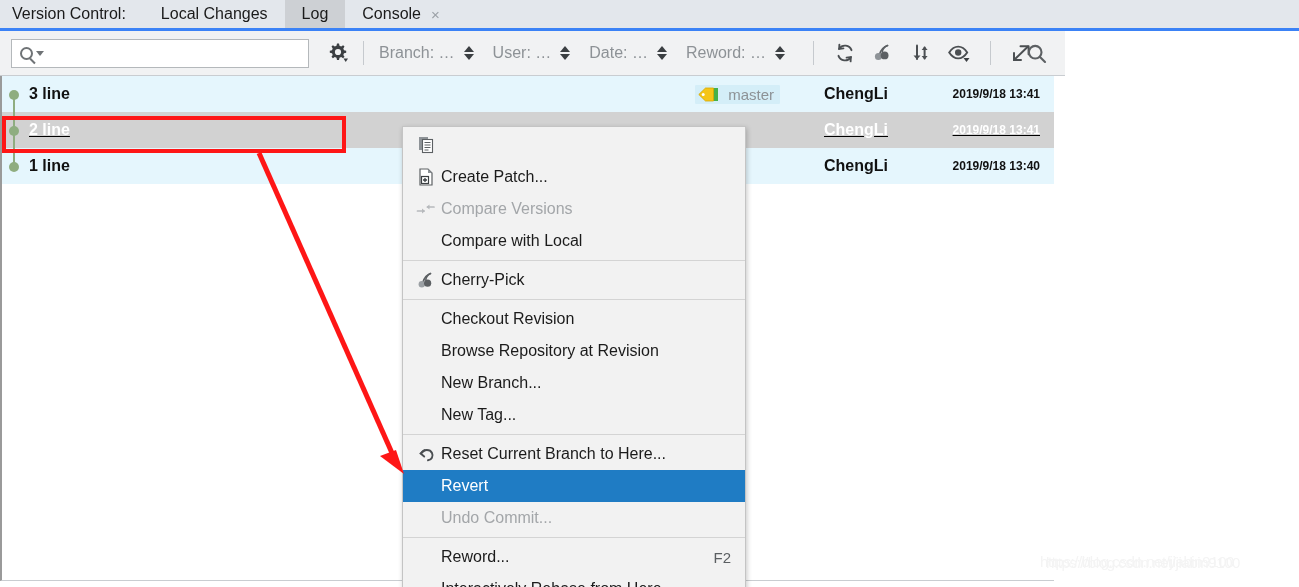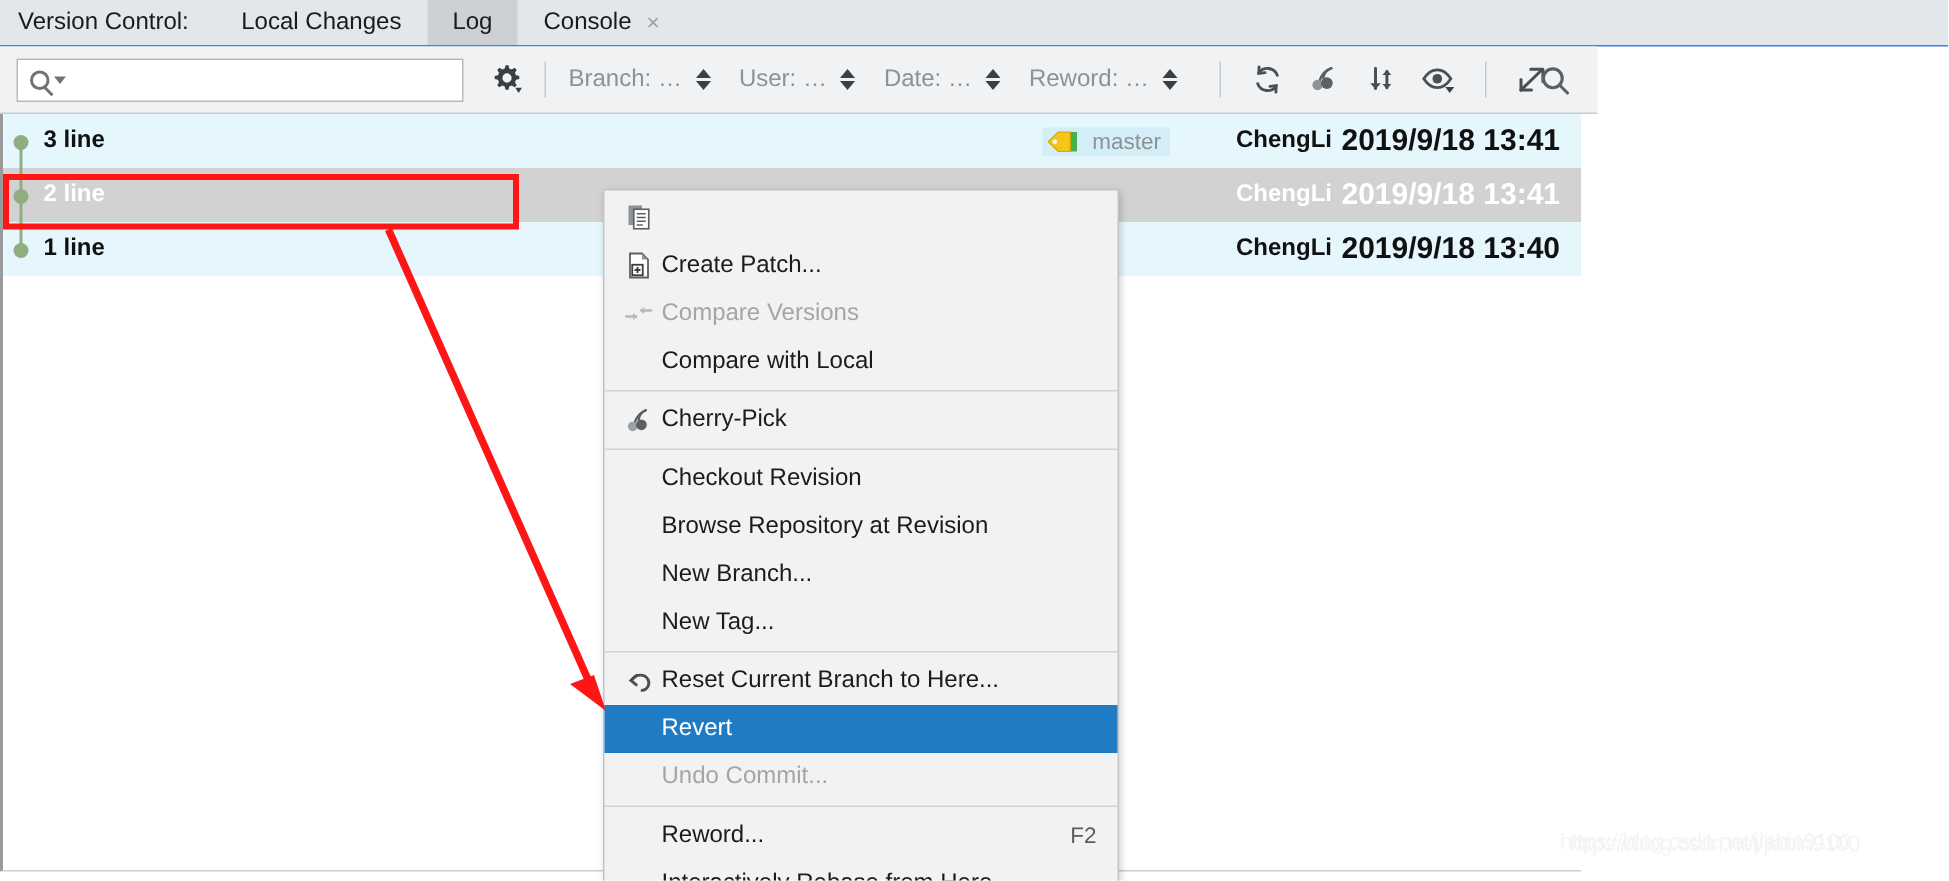--- a/index.html
+++ b/index.html
@@ -15,21 +15,21 @@
     position: relative;
   }
 
   
   .tabbar {
     position: absolute;
     left: 0; top: 0;
     width: 1299px;
     height: 31px;
     background: #e3e7ec;
-    border-bottom: 1px solid #3b82f6;
+    border-bottom: 3px solid #3b82f6;
     box-sizing: border-box;
     display: flex;
     align-items: stretch;
   }
   .vc-label {
     display: flex;
     align-items: center;
     padding: 0 18px 0 12px;
     font-size: 16px;
     color: #1a1a1a;
@@ -176,21 +176,21 @@
     border-bottom: 1px solid #c9cdd1;
     overflow: hidden;
   }
   .row {
     position: relative;
     height: 36px;
     display: flex;
     align-items: center;
     background: #e5f6fd;
   }
-  .row.selected { background: #d2d2d2; }
+  .row.selected { background: #d2d2d2; text-decoration: underline; }
   .graph {
     position: relative;
     width: 27px;
     height: 36px;
     flex: none;
   }
   .graph .line {
     position: absolute;
     left: 11px;
     top: 0;
@@ -231,21 +231,21 @@
   }
   .author {
     font-size: 16px;
     font-weight: bold;
     color: #111111;
     white-space: nowrap;
     text-align: right;
     width: 96px;
   }
   .date {
-    font-size: 20px;
+    font-size: 12px;
     font-weight: bold;
     color: #111111;
     white-space: nowrap;
     text-align: right;
     width: 152px;
     margin-right: 14px;
   }
   .row.selected .author, .row.selected .date { color: #ffffff; }
 
   

